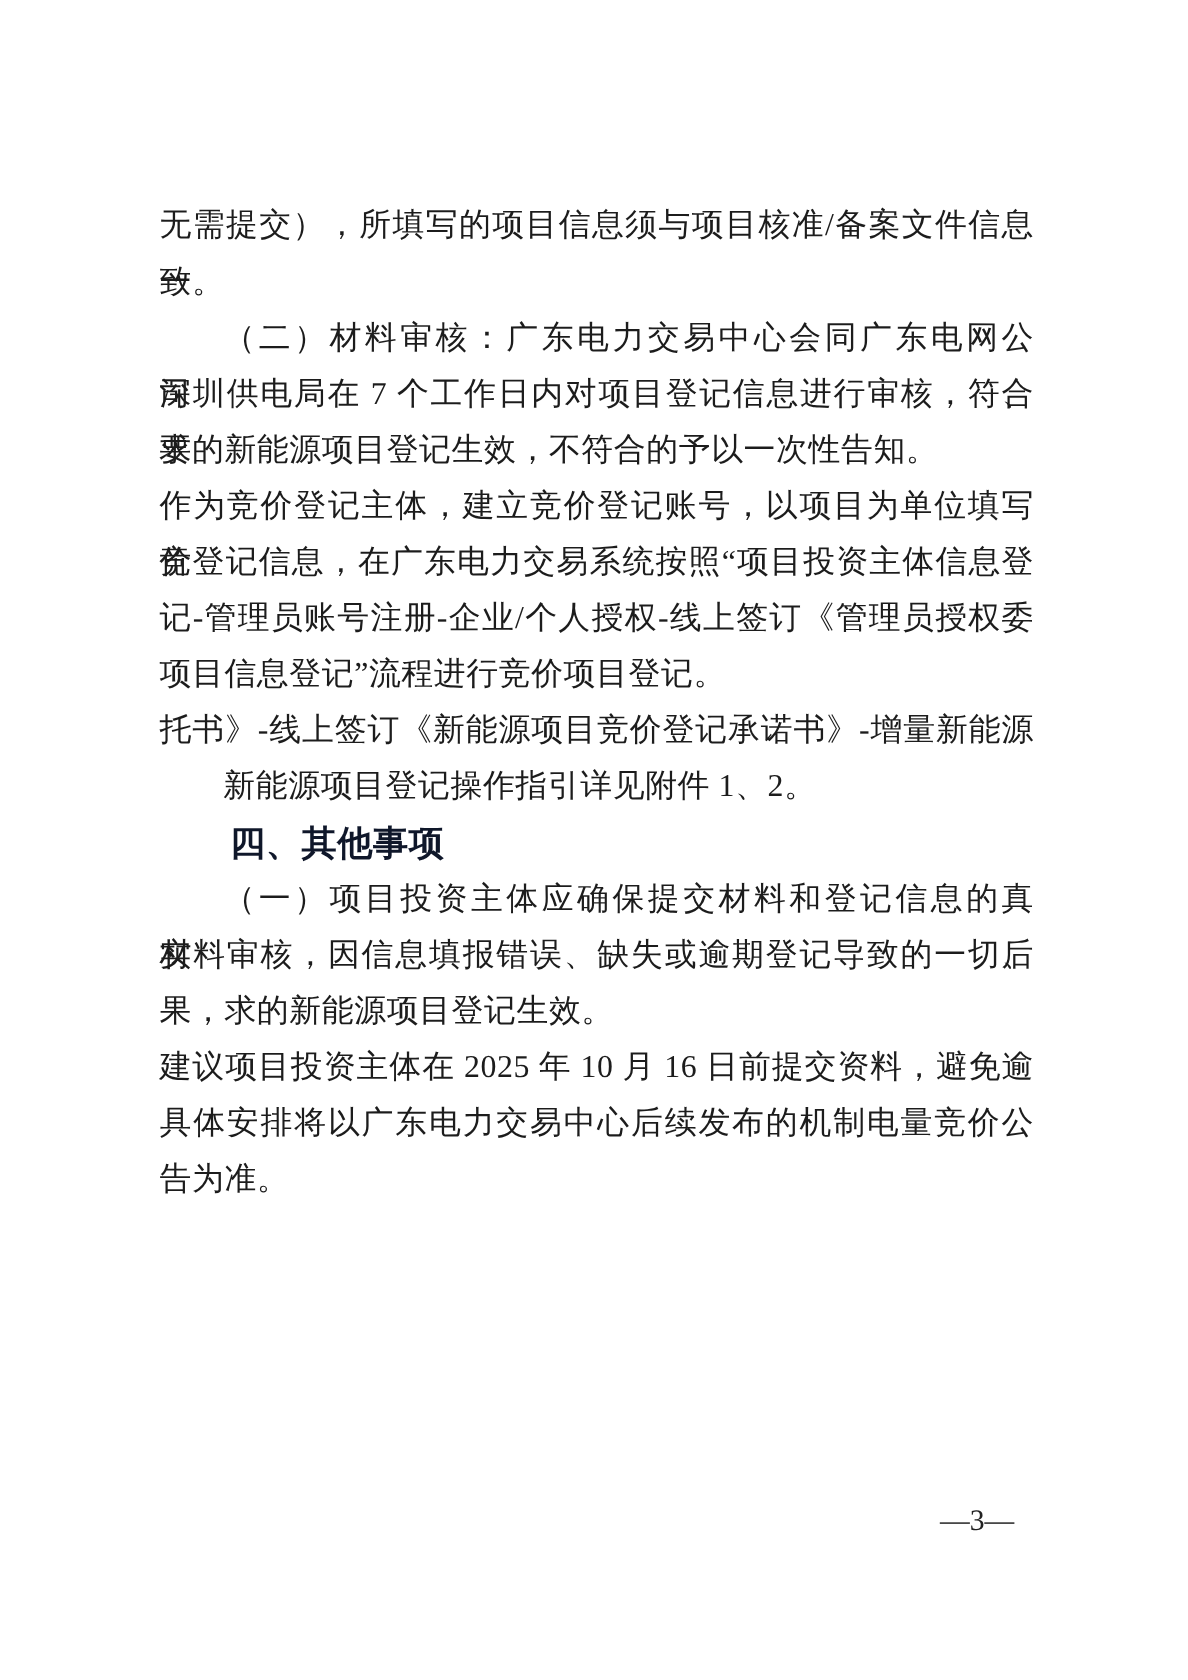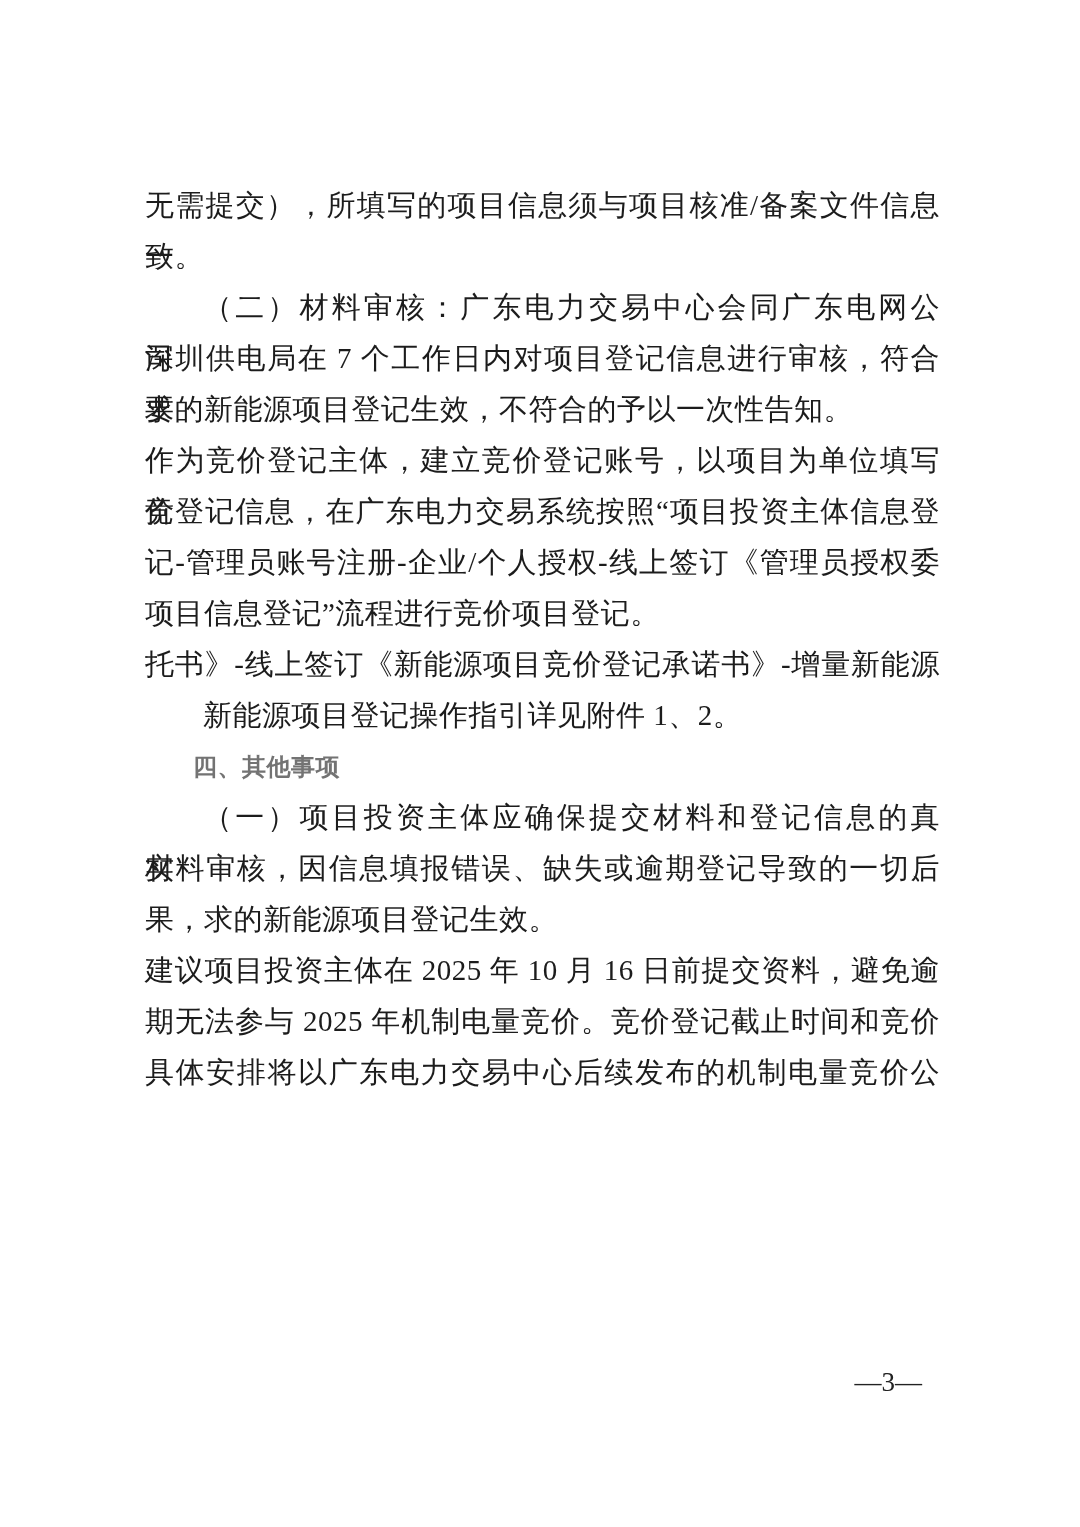--- a/index.html
+++ b/index.html
@@ -37,22 +37,22 @@
   }
   .line.end {
     text-align: left;
   }
   .line.indent {
     text-indent: 2em;
   }
   .line.heading {
     font-family: "Liberation Sans", "DejaVu Sans", sans-serif;
     font-weight: 700;
-    color: #737373;
-    font-size: 24px;
+    color: #0f172a;
+    font-size: 32px;
   }
   .page-number {
     position: absolute;
     right: 158px;
     top: 1362px;
     font-size: 27px;
     line-height: 40px;
     color: #222222;
     font-family: "Liberation Serif", "DejaVu Serif", serif;
   }
@@ -71,18 +71,18 @@
     <div class="line full">价登记信息，在广东电力交易系统按照“项目投资主体信息登</div>
     <div class="line full">记-管理员账号注册-企业/个人授权-线上签订《管理员授权委</div>
     <div class="line end">项目信息登记”流程进行竞价项目登记。</div>
     <div class="line full">托书》-线上签订《新能源项目竞价登记承诺书》-增量新能源</div>
     <div class="line end indent">新能源项目登记操作指引详见附件 1、2。</div>
     <div class="line end indent heading">四、其他事项</div>
     <div class="line full indent">（一）项目投资主体应确保提交材料和登记信息的真实、</div>
     <div class="line full">材料审核，因信息填报错误、缺失或逾期登记导致的一切后</div>
     <div class="line end">果，求的新能源项目登记生效。</div>
     <div class="line full">建议项目投资主体在 2025 年 10 月 16 日前提交资料，避免逾</div>
-    <div class="line full">期无法参与 2025 年机制电量竞价。竞价登记截止时间和竞价</div>
     <div class="line full">具体安排将以广东电力交易中心后续发布的机制电量竞价公</div>
+    <div class="line end">告为准。</div>
   </div>
 
   <div class="page-number">—3—</div>
 </div>
 
 </body></html>

